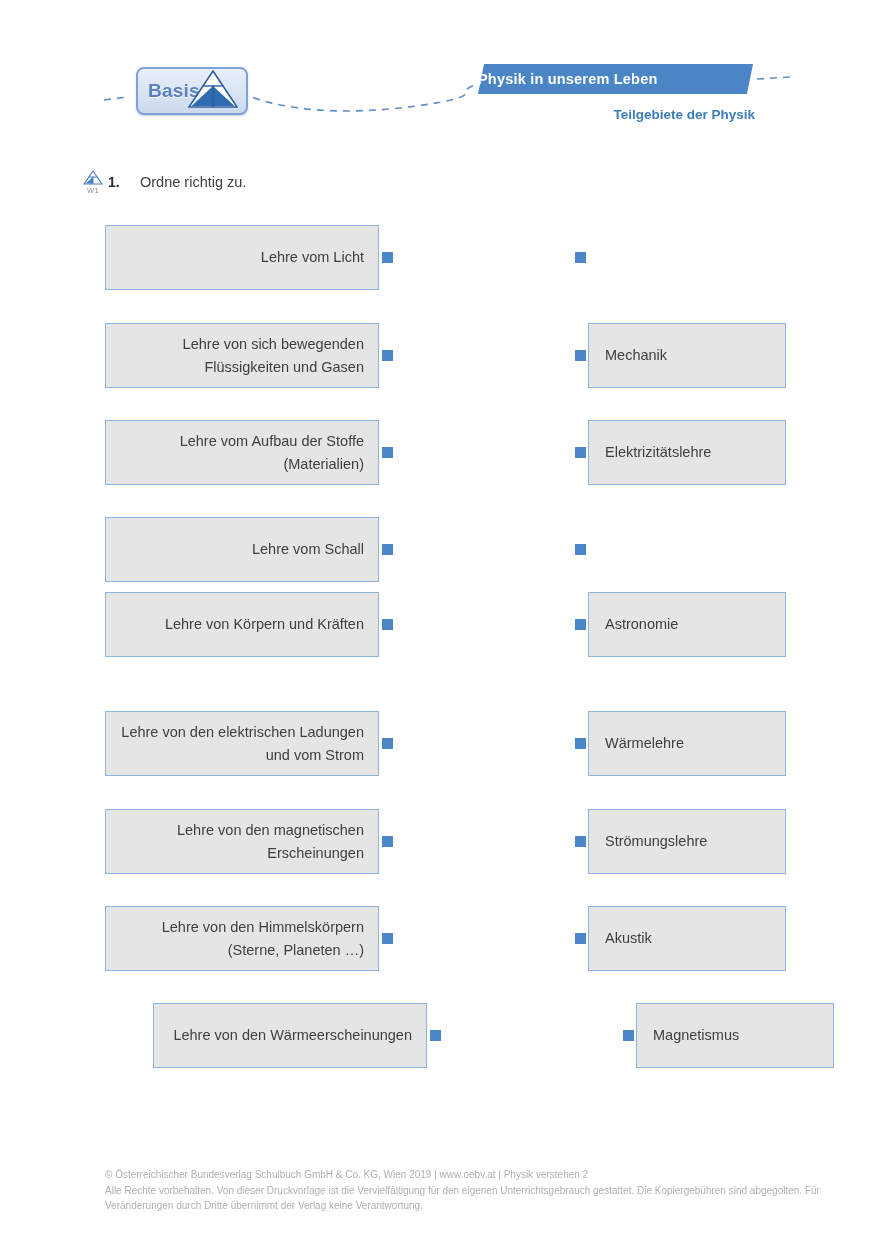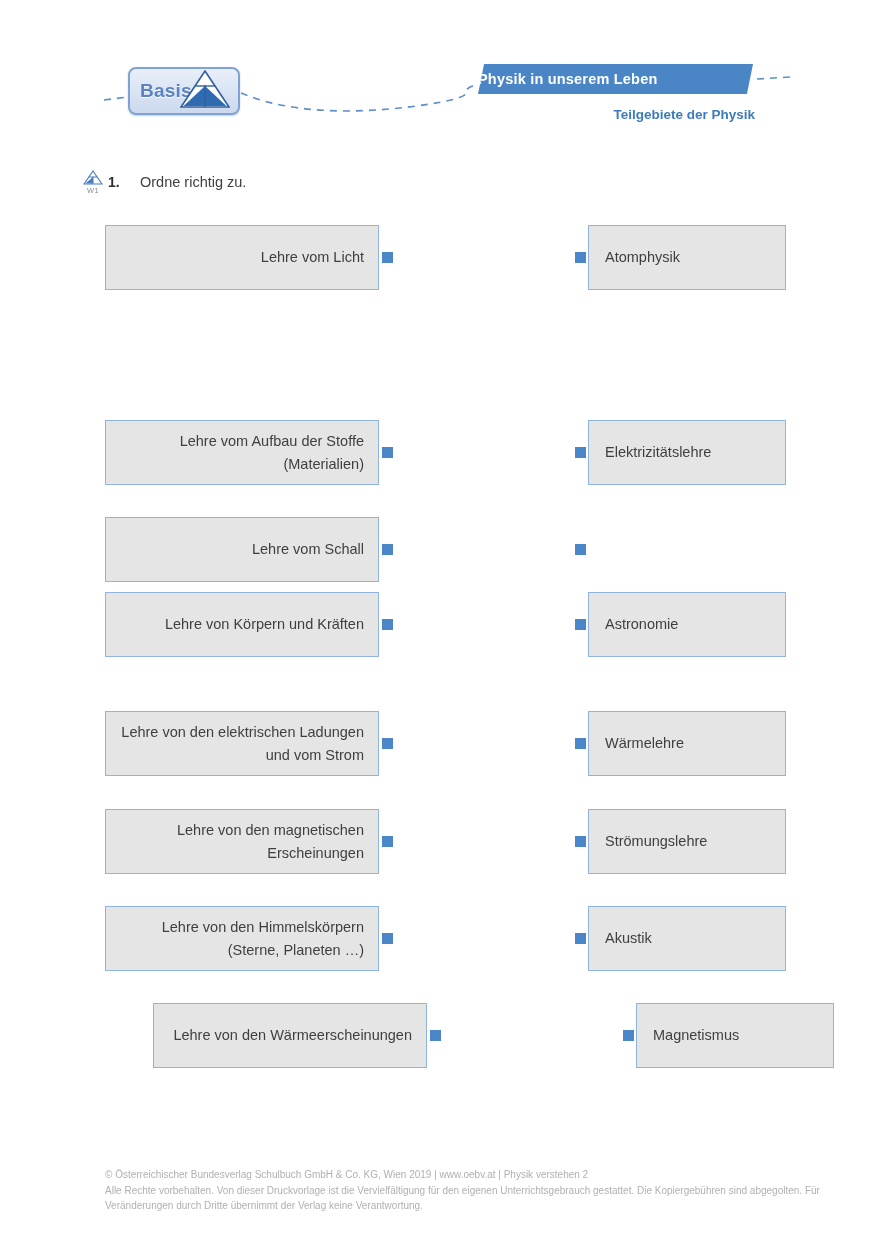--- a/index.html
+++ b/index.html
@@ -27,21 +27,21 @@
   #header-deco {
     position: absolute;
     left: 0;
     top: 0;
     width: 890px;
     height: 150px;
     pointer-events: none;
   }
   #basis-badge {
     position: absolute;
-    left: 128px;
+    left: 136px;
     top: 67px;
     width: 112px;
     height: 48px;
     border: 2px solid #7fa2d4;
     border-radius: 8px;
     background: linear-gradient(180deg, #e9eff9 0%, #dbe5f4 45%, #ccd9ee 100%);
     box-shadow: 0 1px 2px rgba(80,110,160,.35);
     display: flex;
     align-items: center;
     padding-left: 10px;
@@ -247,25 +247,32 @@
 </div>
 
 <div id="match-area">
 
   <div class="pair-row" style="top:225px;">
     <div class="match-box box-left">
       <span>Lehre vom Licht</span>
     </div>
     <div class="connector conn-left"></div>
     <div class="connector conn-right"></div>
-    <div class="match-box box-right">
-      <span>Atomphysik</span>
-    </div>
-  </div>
-
+  </div>
+
+  <div class="pair-row" style="top:323px;">
+    <div class="match-box box-left">
+      <span>Lehre von sich bewegenden Flüssigkeiten und Gasen</span>
+    </div>
+    <div class="connector conn-left"></div>
+    <div class="connector conn-right"></div>
+    <div class="match-box box-right">
+      <span>Mechanik</span>
+    </div>
+  </div>
 
   <div class="pair-row" style="top:420px;">
     <div class="match-box box-left">
       <span>Lehre vom Aufbau der Stoffe (Materialien)</span>
     </div>
     <div class="connector conn-left"></div>
     <div class="connector conn-right"></div>
     <div class="match-box box-right">
       <span>Elektrizitätslehre</span>
     </div>

